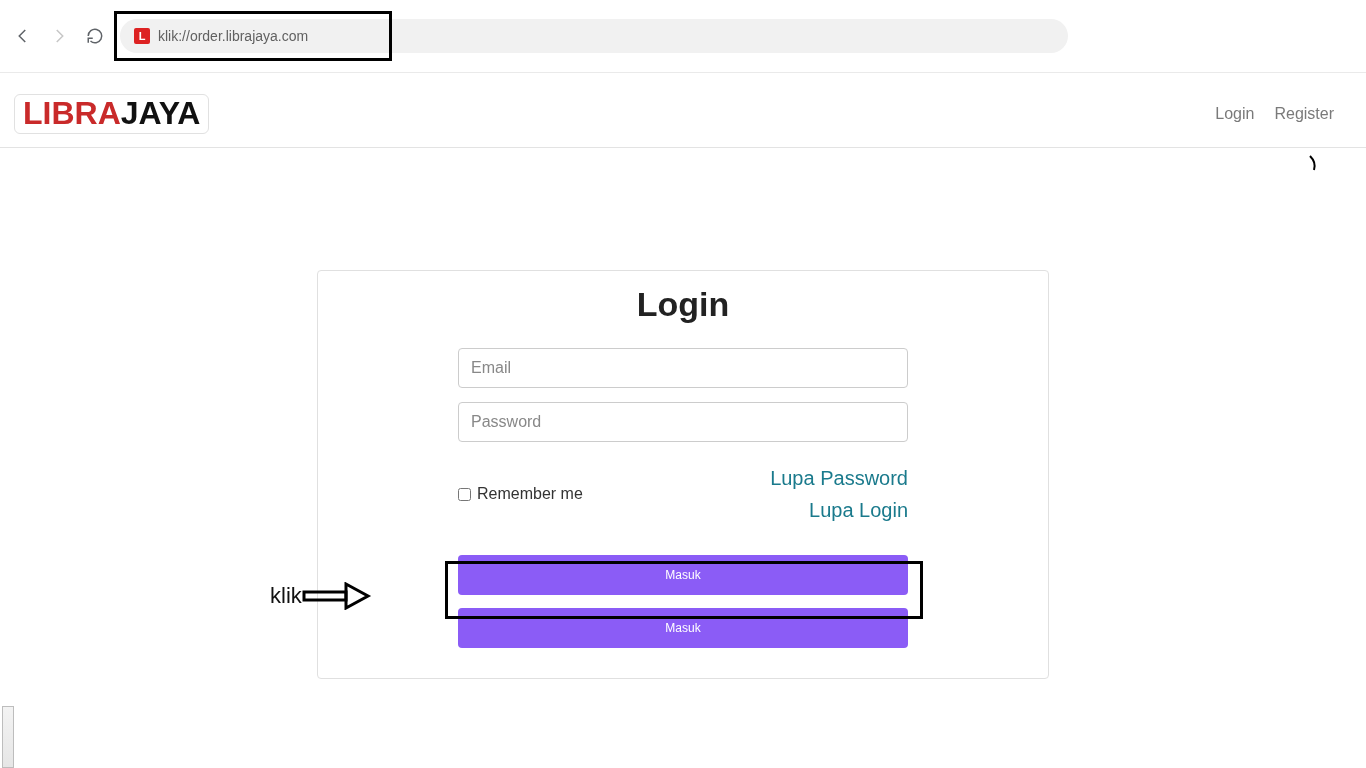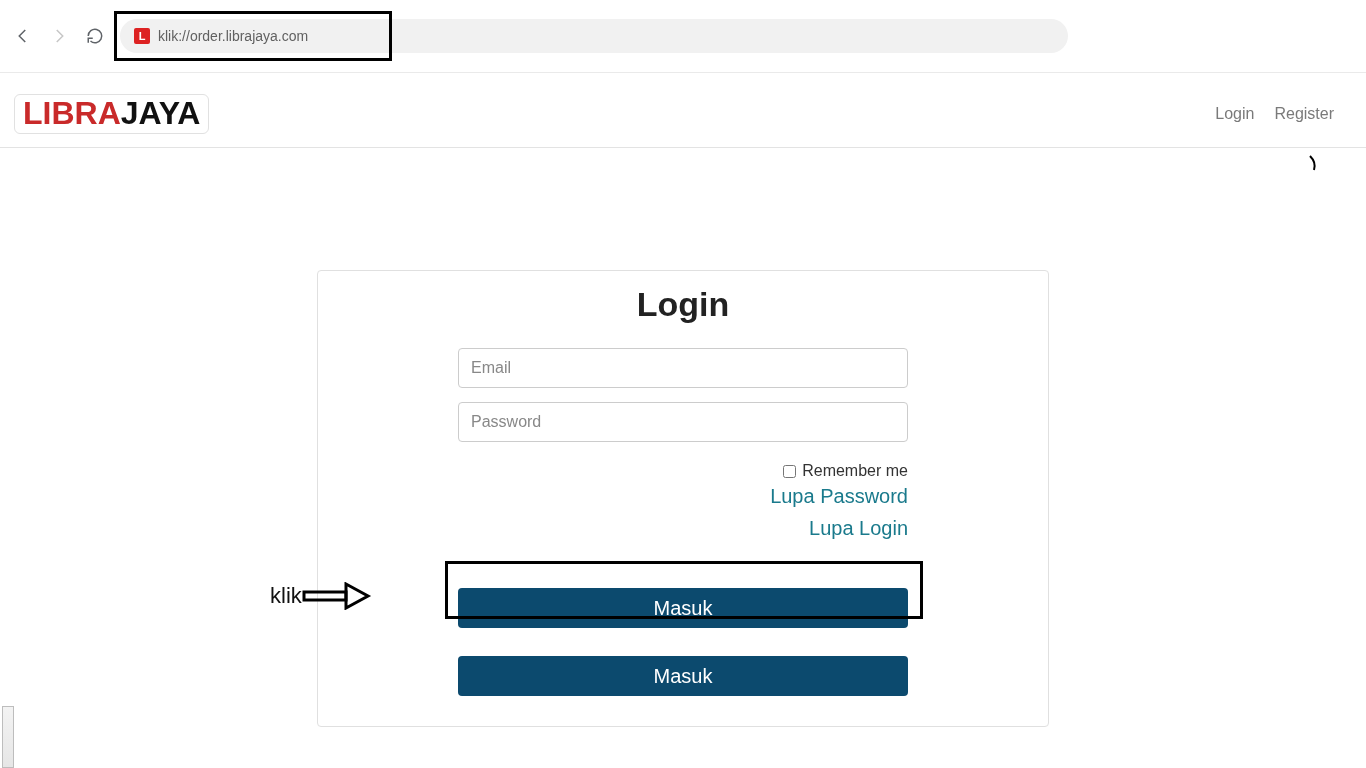--- a/index.html
+++ b/index.html
@@ -26,25 +26,25 @@
     
     .stroke-mark { position:absolute; top:154px; right:40px; width:20px; height:20px; }
 
     
     .card-wrap { position:absolute; top:270px; left:50%; transform:translateX(-50%); width:732px; }
     .card { width:732px; border:1px solid #e0e0e0; border-radius:4px; padding: 14px 28px 30px 28px; }
     .card h1 { text-align:center; font-size:34px; font-weight:700; color:#222; margin-bottom:24px; }
     .form-inner { width:450px; margin:0 auto; }
     input.text-input { width:100%; height:40px; border:1px solid #ccc; border-radius:4px; padding:0 12px; font-size:16px; color:#555; margin-bottom:14px; }
     input.text-input::placeholder { color:#888; }
-    .row-remember { display:flex; justify-content:space-between; align-items:flex-end; font-size:16px; color:#333; margin: 6px 0 16px 0; flex-direction: column; }
+    .row-remember { display:flex; justify-content:space-between; align-items:center; font-size:16px; color:#333; margin: 6px 0 16px 0; }
     .row-remember label { display:flex; align-items:center; gap:6px; }
     .forgot-links { text-align:right; }
     .forgot-links a { display:block; color:#1a7a8c; text-decoration:none; font-size:20px; line-height:1.6; }
-    .btn { width:100%; height:40px; border:none; border-radius:4px; background:#0c4a6e; color:#fff; font-size:20px; cursor:pointer; margin-top:28px; }
+    .btn { width:100%; height:40px; border:none; border-radius:4px; background:#8b5cf6; color:#fff; font-size:12px; cursor:pointer; margin-top:13px; }
 
     
     .daftar-highlight { position:absolute; left:128px; top:291px; width:478px; height:58px; border:3px solid #000; pointer-events:none; }
 
     
     .klik-annot { position:absolute; top:582px; left:270px; display:flex; align-items:center; gap:0; font-size:22px; color:#111; }
     .arrow { width:70px; height:28px; }
 
     
     .frame-sliver { position:absolute; bottom:0; left:2px; width:12px; height:62px; border:1px solid #bdbdbd; background:linear-gradient(#f3f3f3,#e6e6e6); }

